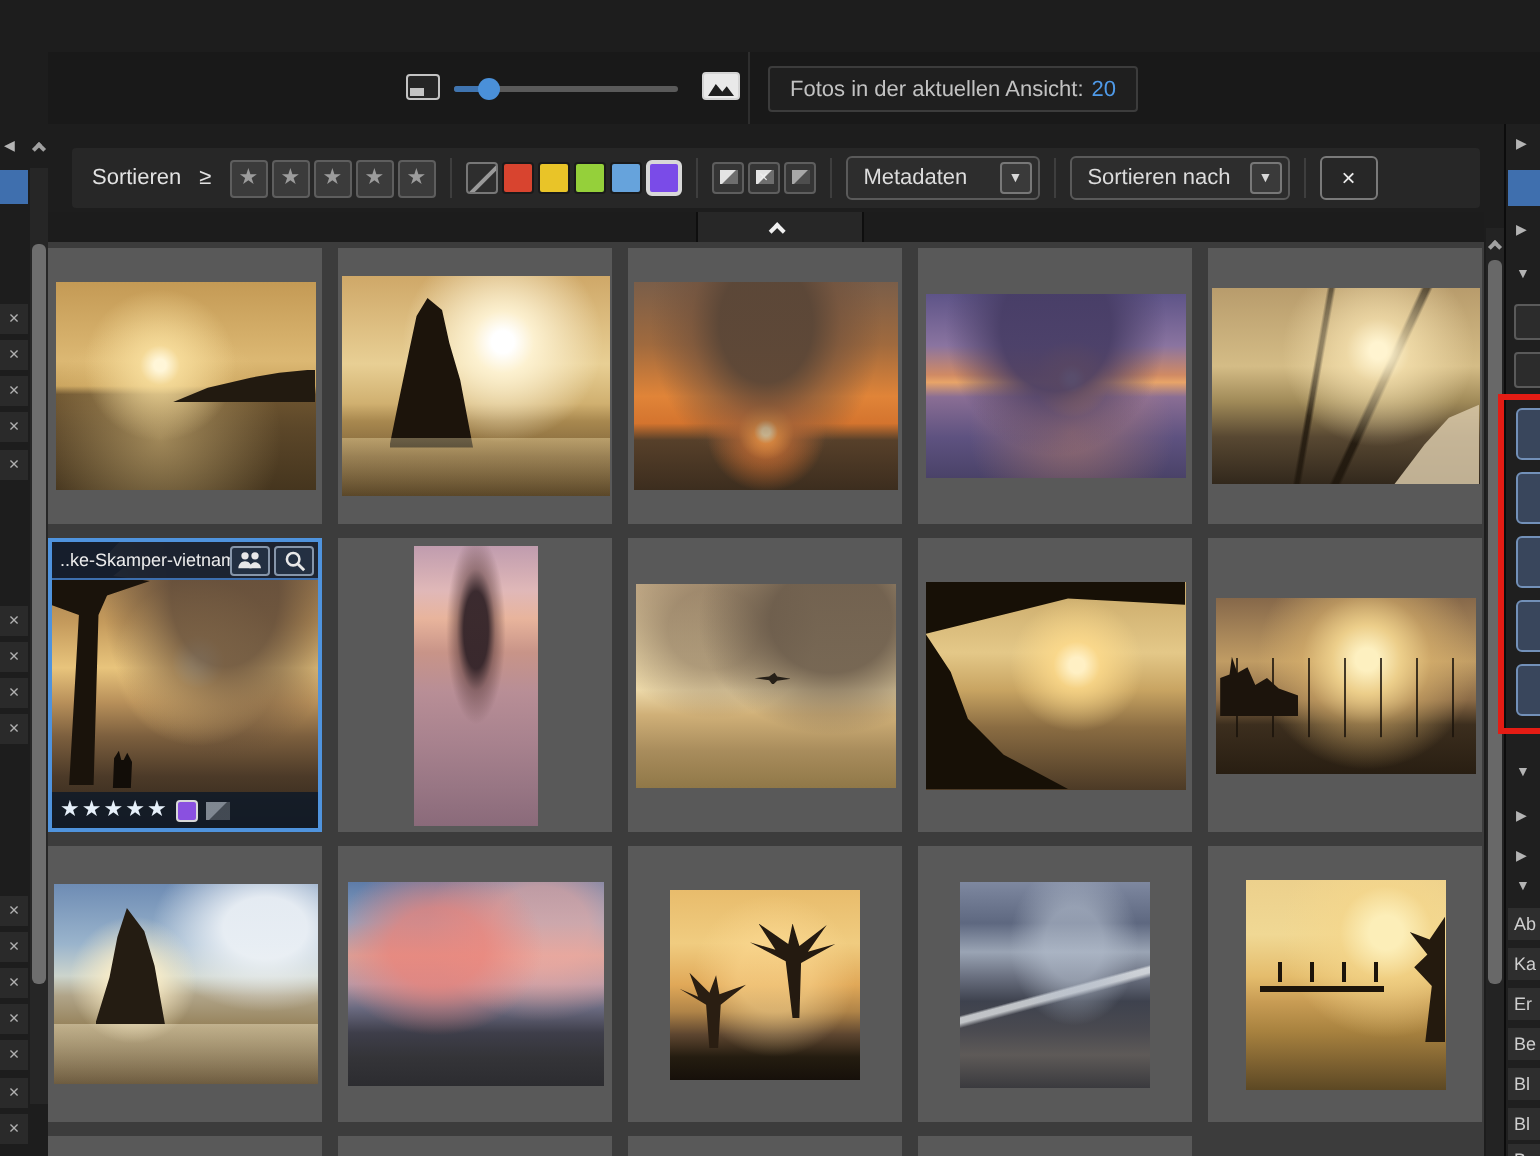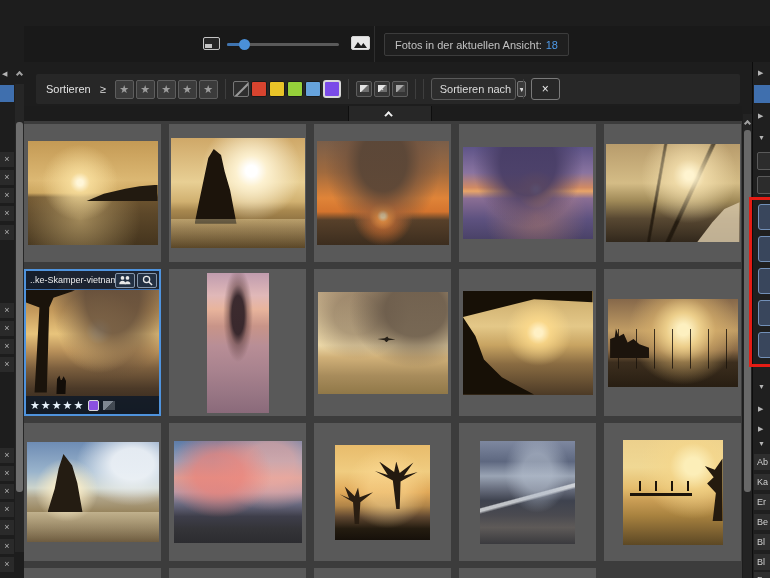--- a/index.html
+++ b/index.html
@@ -201,21 +201,21 @@
   <div class="toolbar"></div>
   <div class="icon-thumbs-small"></div>
   <div class="slider-track">
     <div class="slider-fill" style="width:14px"></div>
     <div class="slider-thumb"></div>
   </div>
   <div class="icon-thumbs-large"></div>
   <div class="tb-sep"></div>
   <div class="count-box">
     <span class="count-label">Fotos in der aktuellen Ansicht:</span>
-    <span class="count-value">18</span>
+    <span class="count-value">20</span>
   </div>
 
   <div class="filterbar">
     <span class="f-label">Sortieren</span>
     <span class="f-op">≥</span>
     <span class="stars-box" id="filter-stars">
         <button class="starbtn">★</button>
         <button class="starbtn">★</button>
         <button class="starbtn">★</button>
         <button class="starbtn">★</button>
@@ -237,22 +237,26 @@
         </button>
         <button class="flagbtn">
           <span class="flagshape reject"></span>
           <span class="flagx">×</span>
         </button>
         <button class="flagbtn">
           <span class="flagshape unflag"></span>
         </button>
       </span>
     <span class="vsep"></span>
+    <div class="dropdown" style="width:97px">
+      <span class="dd-label">Metadaten</span>
+      <span class="dd-arrow">▼</span>
+    </div>
     <span class="vsep"></span>
-    <div class="dropdown" style="width:85px">
+    <div class="dropdown" style="width:110px">
       <span class="dd-label">Sortieren nach</span>
       <span class="dd-arrow">▼</span>
     </div>
     <span class="vsep"></span>
     <button class="reset-btn">
       <span class="reset-x">×</span>
 
     </button>
   </div>
 

